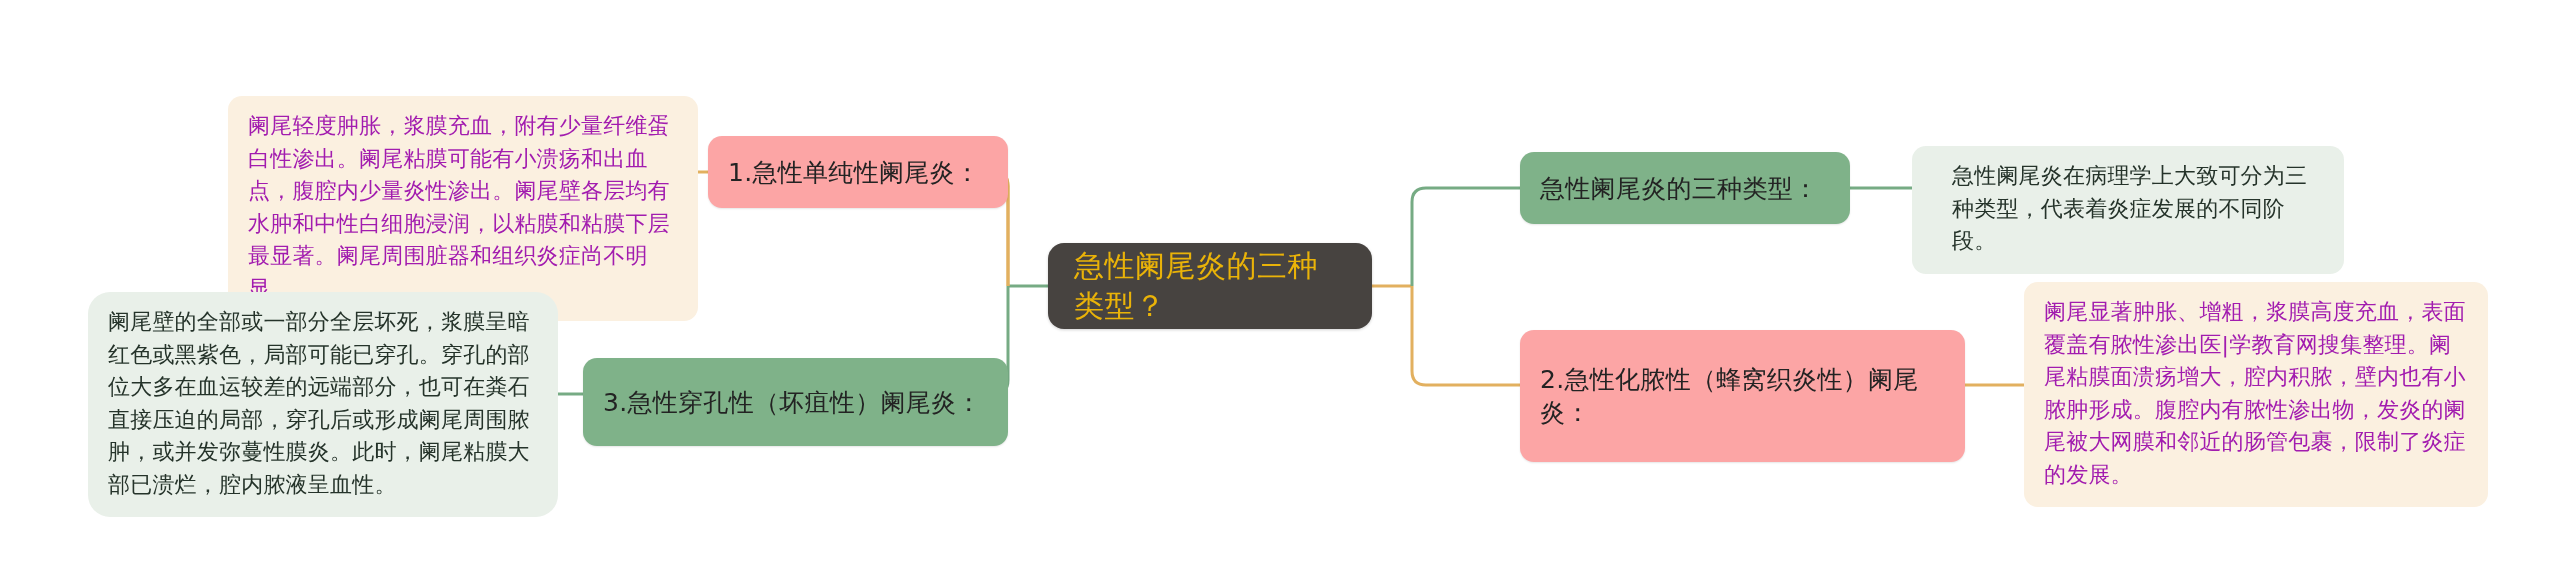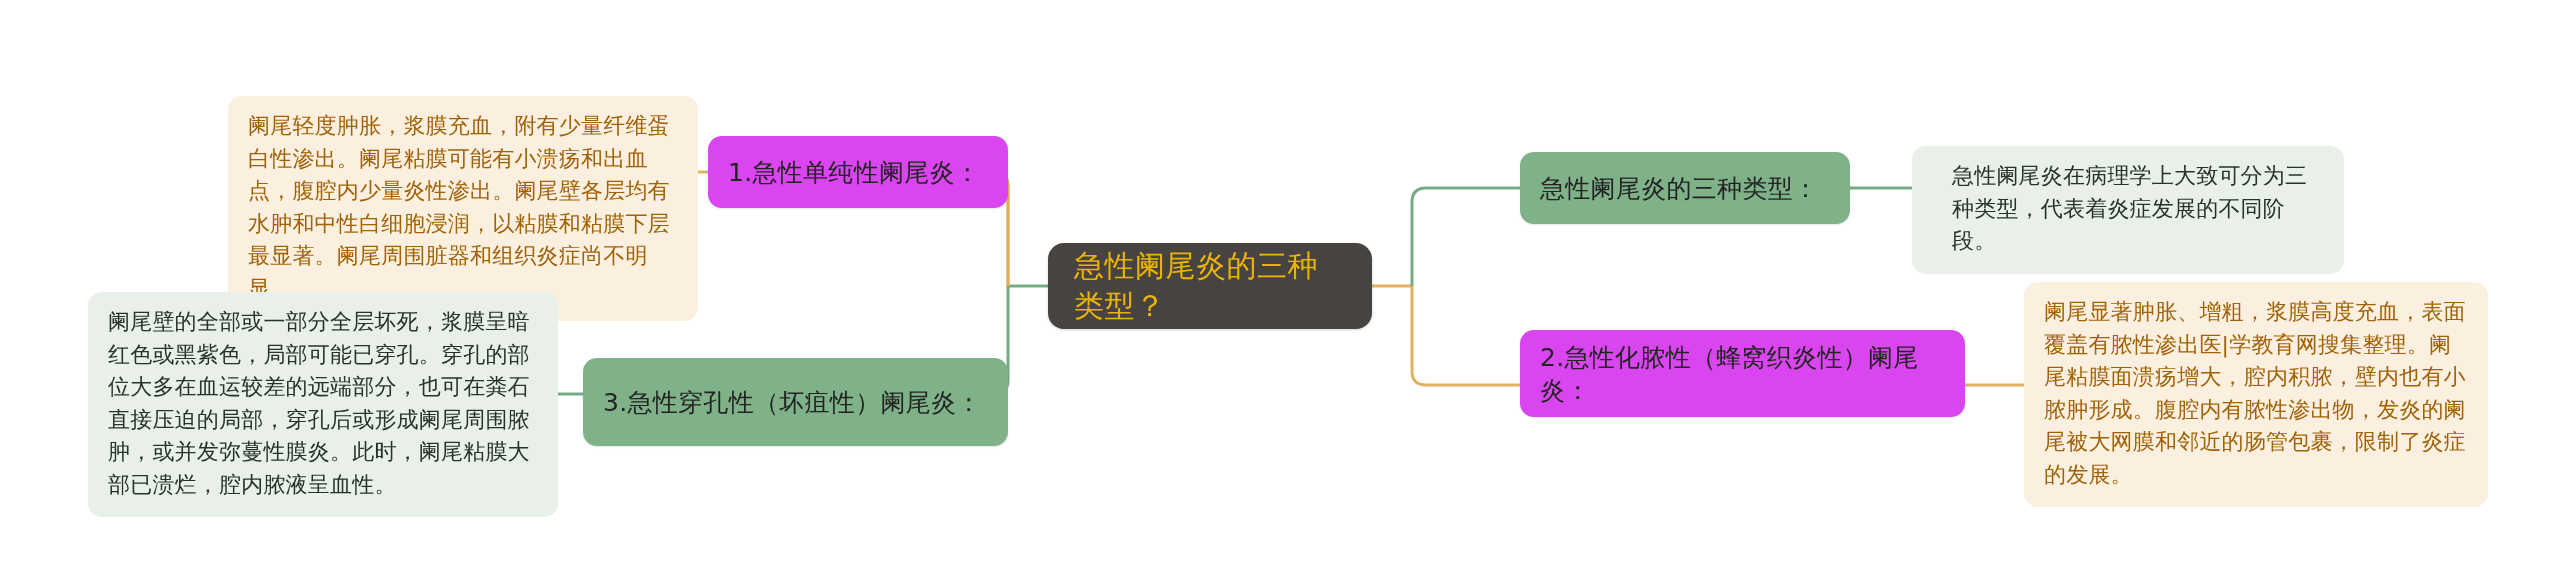--- a/index.html
+++ b/index.html
@@ -67,55 +67,55 @@
   .topic {
     padding: 11px 20px;
     box-shadow: 0 1px 2px rgba(0,0,0,.10);
   }
   .topic .node-label {
     font-size: 25px;
     line-height: 1.32;
     color: #232323;
     letter-spacing: .3px;
   }
-  .topic.orange { background: #d946ef; }
+  .topic.orange { background: #fca5a5; }
   .topic.green  { background: #7fb289; }
 
   
   .panel {
     position: absolute;
     box-sizing: border-box;
     border-radius: 14px;
     padding: 14px 20px 16px 20px;
   }
   .panel .node-label {
     display: block;
     font-size: 22px;
     line-height: 1.48;
     letter-spacing: .2px;
     white-space: pre-wrap;
     word-break: break-all;
   }
   .panel.cream {
     background: #fbf0e0;
   }
-  .panel.cream .node-label { color: #a16207; }
+  .panel.cream .node-label { color: #a21caf; }
   .panel.mint {
     background: #e9f0e9;
   }
   .panel.mint .node-label { color: #25332a; }
 
   
   #topic-simple      { left: 708px;  top: 136px; width: 300px; height: 72px; }
   #topic-perforated  { left: 583px;  top: 358px; width: 425px; height: 88px; }
   #topic-types       { left: 1520px; top: 152px; width: 330px; height: 72px; }
-  #topic-suppurative { left: 1520px; top: 330px; width: 445px; height: 87px; }
+  #topic-suppurative { left: 1520px; top: 330px; width: 445px; height: 132px; }
 
   #panel-simple      { left: 228px;  top: 96px;  width: 470px; }
-  #panel-perforated  { left: 88px;   top: 292px; width: 470px; }
+  #panel-perforated  { left: 88px;   top: 292px; width: 470px; border-radius: 22px; }
   #panel-types       { left: 1912px; top: 146px; width: 432px; padding-left: 40px; }
   #panel-suppurative { left: 2024px; top: 282px; width: 464px; }
 </style>
 </head>
 <body>
 
 <div id="canvas">
 
   <svg class="connectors" viewBox="0 0 2560 572" xmlns="http://www.w3.org/2000/svg">
 

